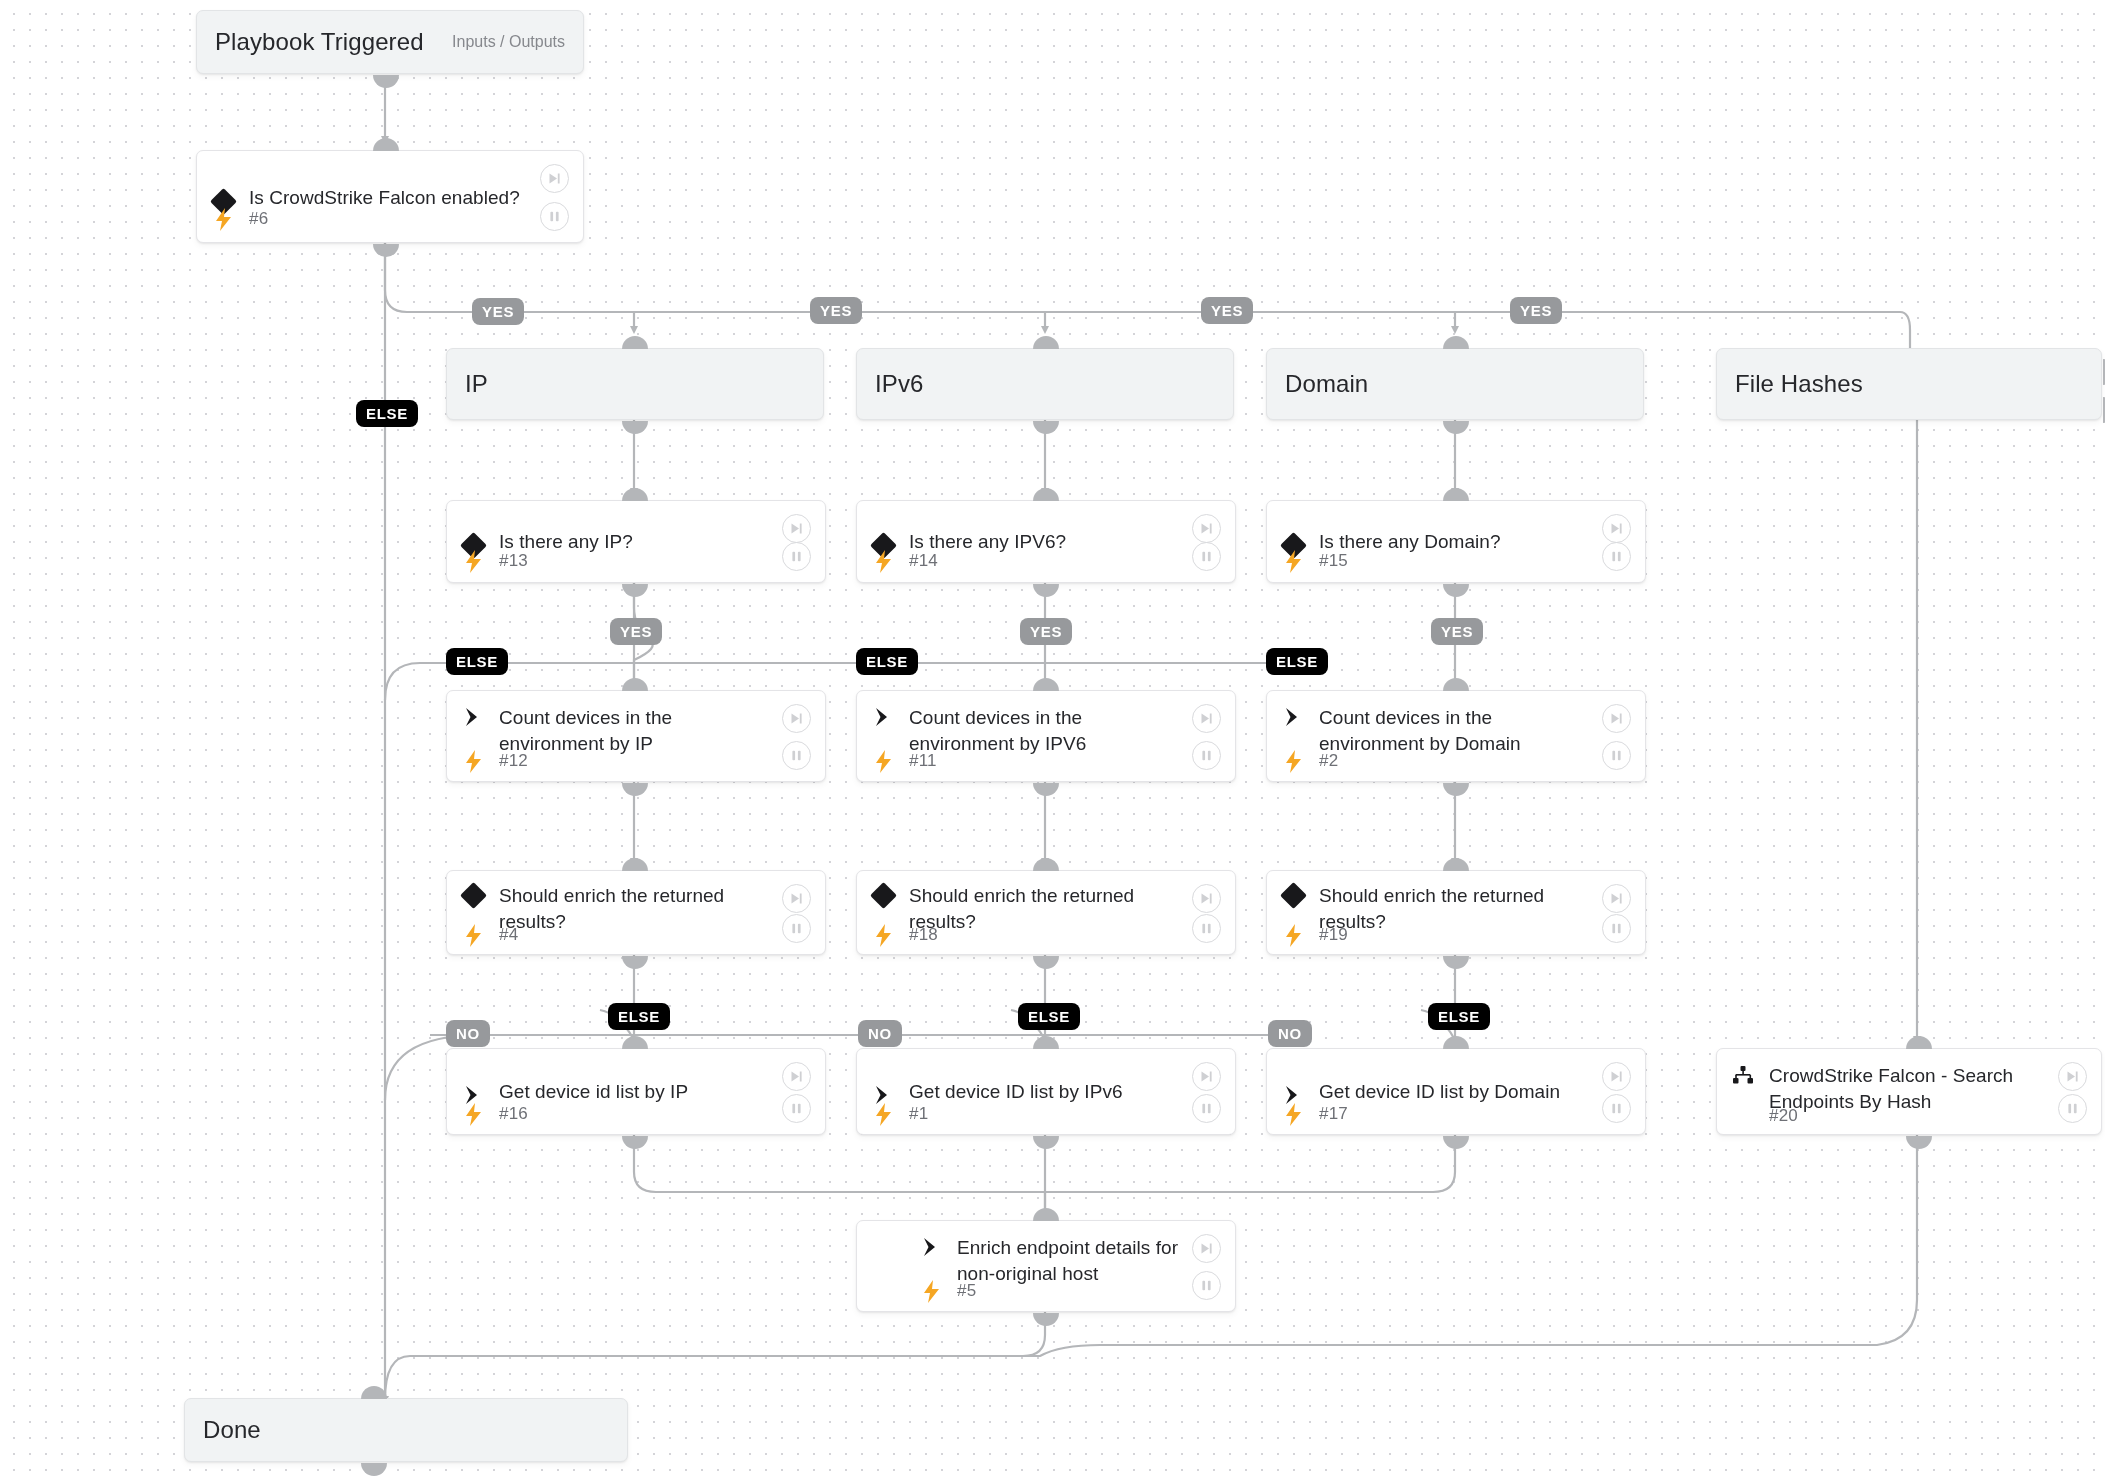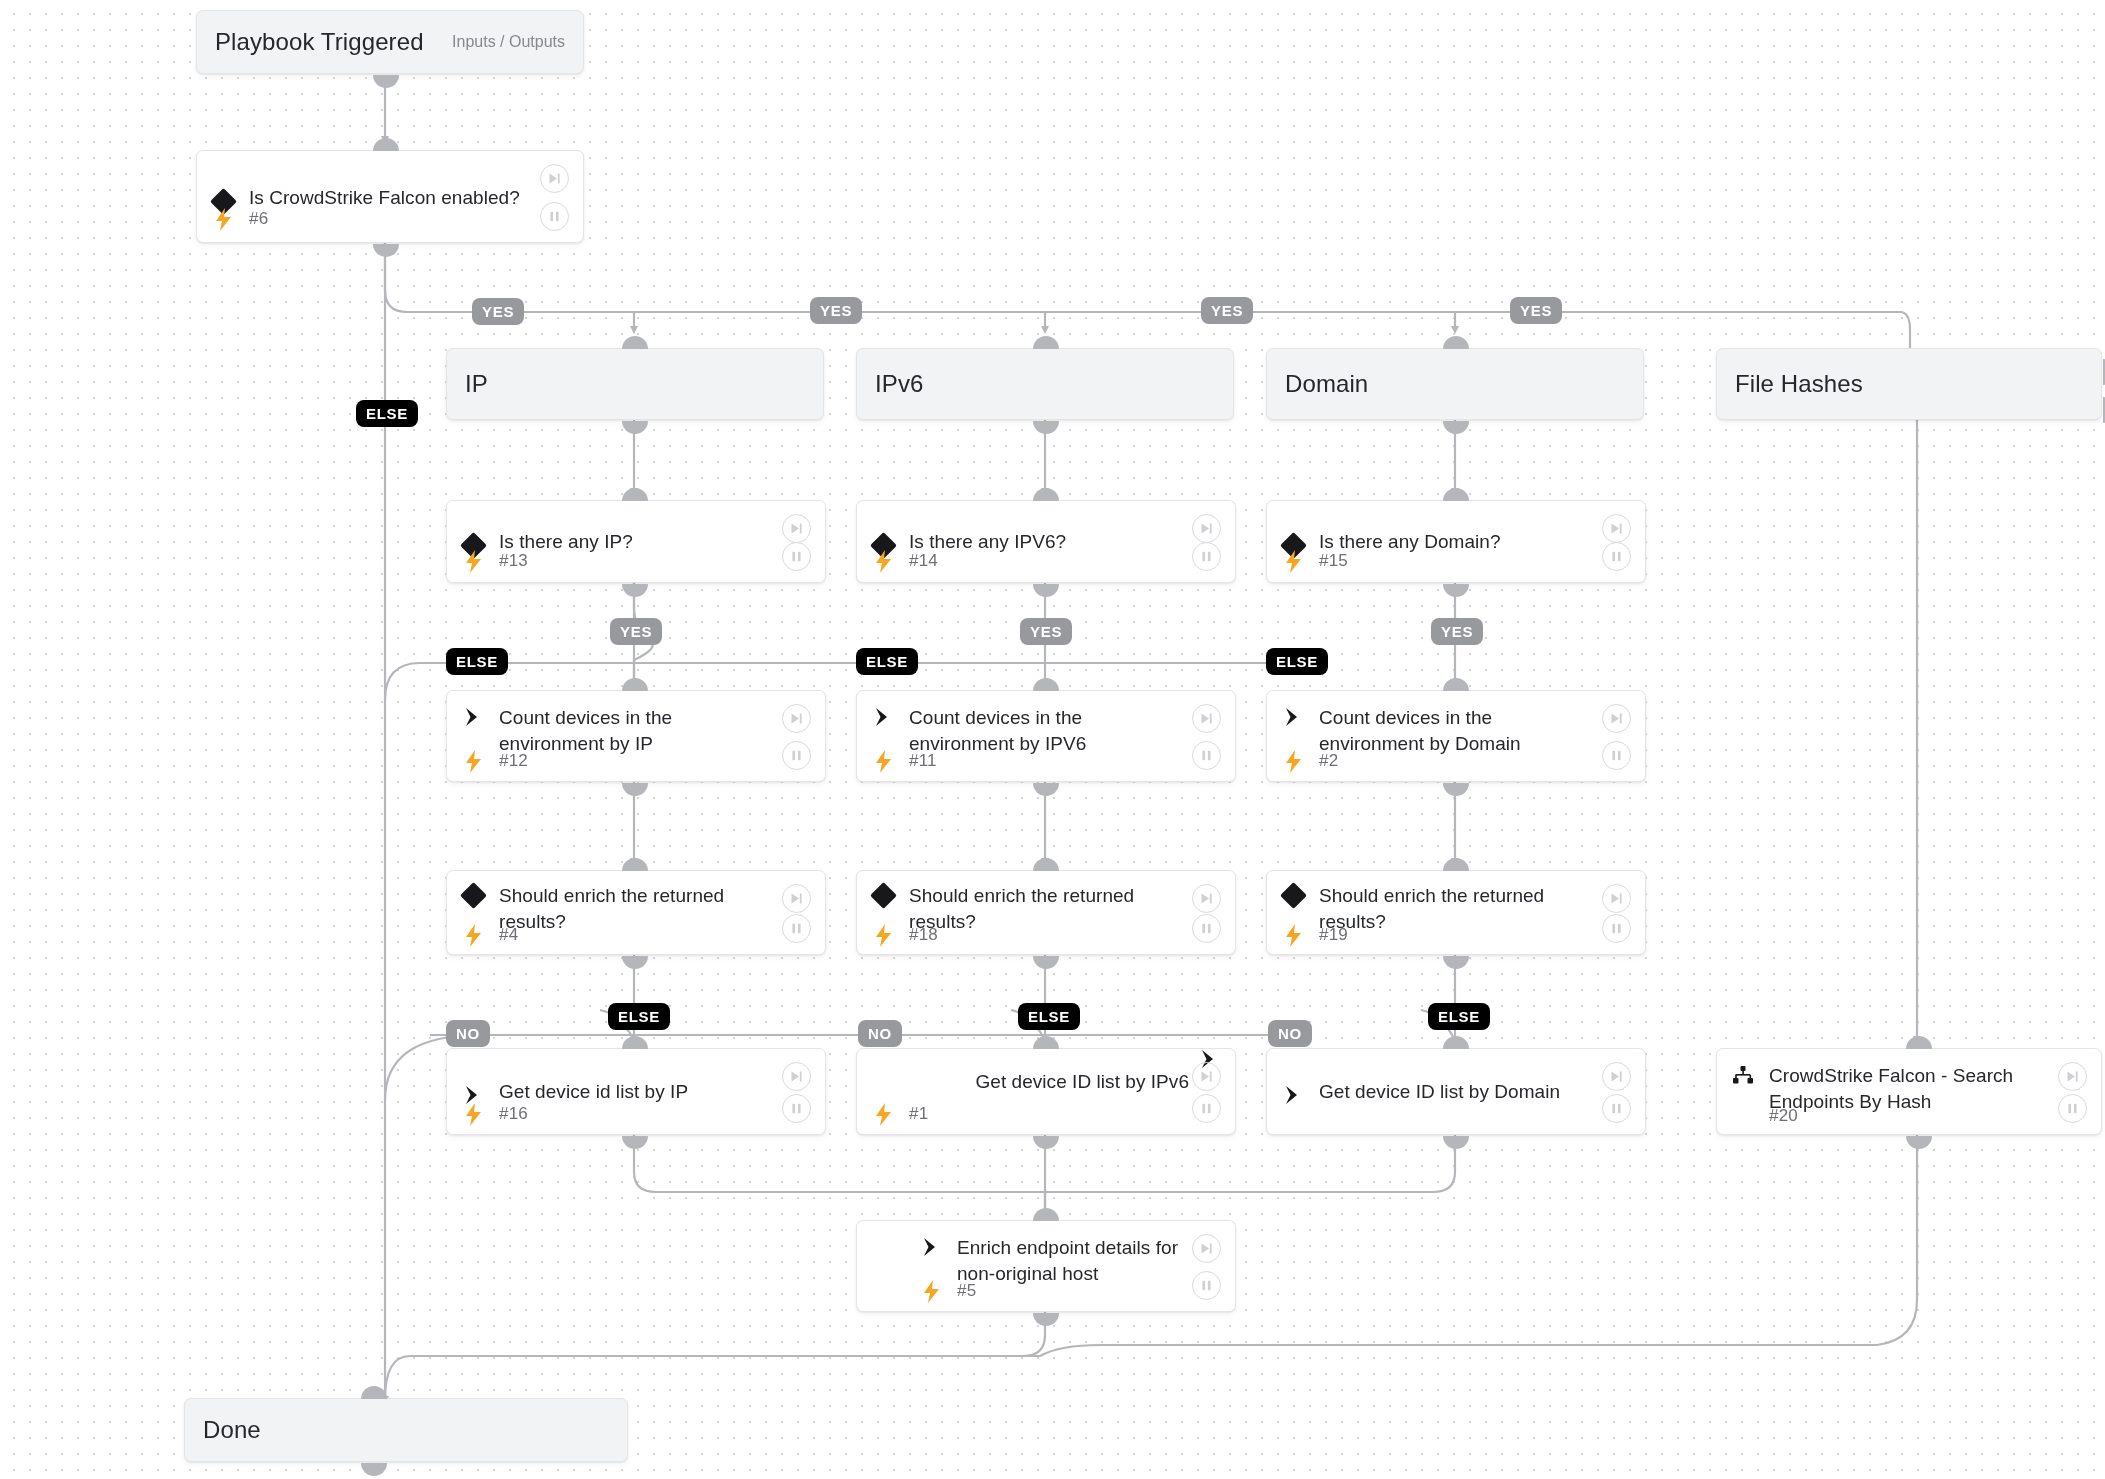--- a/index.html
+++ b/index.html
@@ -596,62 +596,70 @@
             <rect x="7.9" y="1.8" width="2.7" height="9.4" rx="1" fill="#cfd0d3"></rect>
           </svg>
       </span>
     </div>
     <div class="port bottom" style="left:175px;top:87px;"></div>
   </div>
 
   <div class="node" style="left:856px;top:1048px;width:380px;height:87px;">
     <div class="port top" style="left:176px;top:-13px;"></div>
     <div class="node-body">
-      <div class="row-top" style="height:56px;flex-direction:column;">
-        <span class="nd-icon">
-          <svg class="chev" width="18" height="20" viewBox="0 0 18 20">
-              <path d="M2,1 L13,10 L2,19 L6.5,10 Z" fill="#18181b"></path>
-            </svg>
-        </span>
-        <span class="nd-title">Get device ID list by IPv6</span>
-      </div>
-      <div class="nd-foot" style="height:40px;">
-        <span class="bolt">
-          <svg class="boltglyph" width="17" height="23" viewBox="0 0 17 23">
-              <path d="M10 0 L1 13 L7 13 L5 23 L16 9 L9 9 Z" fill="#f5a623"></path>
-            </svg>
-        </span>
-        <span class="nd-num">#1</span>
-      </div>
-      <span class="ctrl play">
-        <svg width="13" height="13" viewBox="0 0 13 13">
-            <path d="M1.5,1.5 L9,6.5 L1.5,11.5 Z" fill="#cfd0d3"></path>
-            <rect x="9.8" y="1.5" width="1.8" height="10" fill="#cfd0d3"></rect>
-          </svg>
-      </span>
-      <span class="ctrl pause">
-        <svg width="13" height="13" viewBox="0 0 13 13">
-            <rect x="2.4" y="1.8" width="2.7" height="9.4" rx="1" fill="#cfd0d3"></rect>
-            <rect x="7.9" y="1.8" width="2.7" height="9.4" rx="1" fill="#cfd0d3"></rect>
-          </svg>
-      </span>
-    </div>
-    <div class="port bottom" style="left:176px;top:87px;"></div>
-  </div>
-
-  <div class="node" style="left:1266px;top:1048px;width:380px;height:87px;">
-    <div class="port top" style="left:176px;top:-13px;"></div>
-    <div class="node-body">
       <div class="row-top" style="height:56px;">
         <span class="nd-icon">
           <svg class="chev" width="18" height="20" viewBox="0 0 18 20">
               <path d="M2,1 L13,10 L2,19 L6.5,10 Z" fill="#18181b"></path>
             </svg>
         </span>
+        <span class="nd-title">Get device ID list by IPv6</span>
+      </div>
+      <div class="nd-foot" style="height:40px;">
+        <span class="bolt">
+          <svg class="boltglyph" width="17" height="23" viewBox="0 0 17 23">
+              <path d="M10 0 L1 13 L7 13 L5 23 L16 9 L9 9 Z" fill="#f5a623"></path>
+            </svg>
+        </span>
+        <span class="nd-num">#1</span>
+      </div>
+      <span class="ctrl play">
+        <svg width="13" height="13" viewBox="0 0 13 13">
+            <path d="M1.5,1.5 L9,6.5 L1.5,11.5 Z" fill="#cfd0d3"></path>
+            <rect x="9.8" y="1.5" width="1.8" height="10" fill="#cfd0d3"></rect>
+          </svg>
+      </span>
+      <span class="ctrl pause">
+        <svg width="13" height="13" viewBox="0 0 13 13">
+            <rect x="2.4" y="1.8" width="2.7" height="9.4" rx="1" fill="#cfd0d3"></rect>
+            <rect x="7.9" y="1.8" width="2.7" height="9.4" rx="1" fill="#cfd0d3"></rect>
+          </svg>
+      </span>
+    </div>
+    <div class="port bottom" style="left:176px;top:87px;"></div>
+  </div>
+
+  <div class="node" style="left:1266px;top:1048px;width:380px;height:87px;">
+    <div class="port top" style="left:176px;top:-13px;"></div>
+    <div class="node-body">
+      <div class="row-top" style="height:56px;">
+        <span class="nd-icon">
+          <svg class="chev" width="18" height="20" viewBox="0 0 18 20">
+              <path d="M2,1 L13,10 L2,19 L6.5,10 Z" fill="#18181b"></path>
+            </svg>
+        </span>
         <span class="nd-title">Get device ID list by Domain</span>
+      </div>
+      <div class="nd-foot" style="height:40px;">
+        <span class="bolt">
+          <svg class="boltglyph" width="17" height="23" viewBox="0 0 17 23">
+              <path d="M10 0 L1 13 L7 13 L5 23 L16 9 L9 9 Z" fill="#f5a623"></path>
+            </svg>
+        </span>
+        <span class="nd-num">#17</span>
       </div>
       <span class="ctrl play">
         <svg width="13" height="13" viewBox="0 0 13 13">
             <path d="M1.5,1.5 L9,6.5 L1.5,11.5 Z" fill="#cfd0d3"></path>
             <rect x="9.8" y="1.5" width="1.8" height="10" fill="#cfd0d3"></rect>
           </svg>
       </span>
       <span class="ctrl pause">
         <svg width="13" height="13" viewBox="0 0 13 13">
             <rect x="2.4" y="1.8" width="2.7" height="9.4" rx="1" fill="#cfd0d3"></rect>

